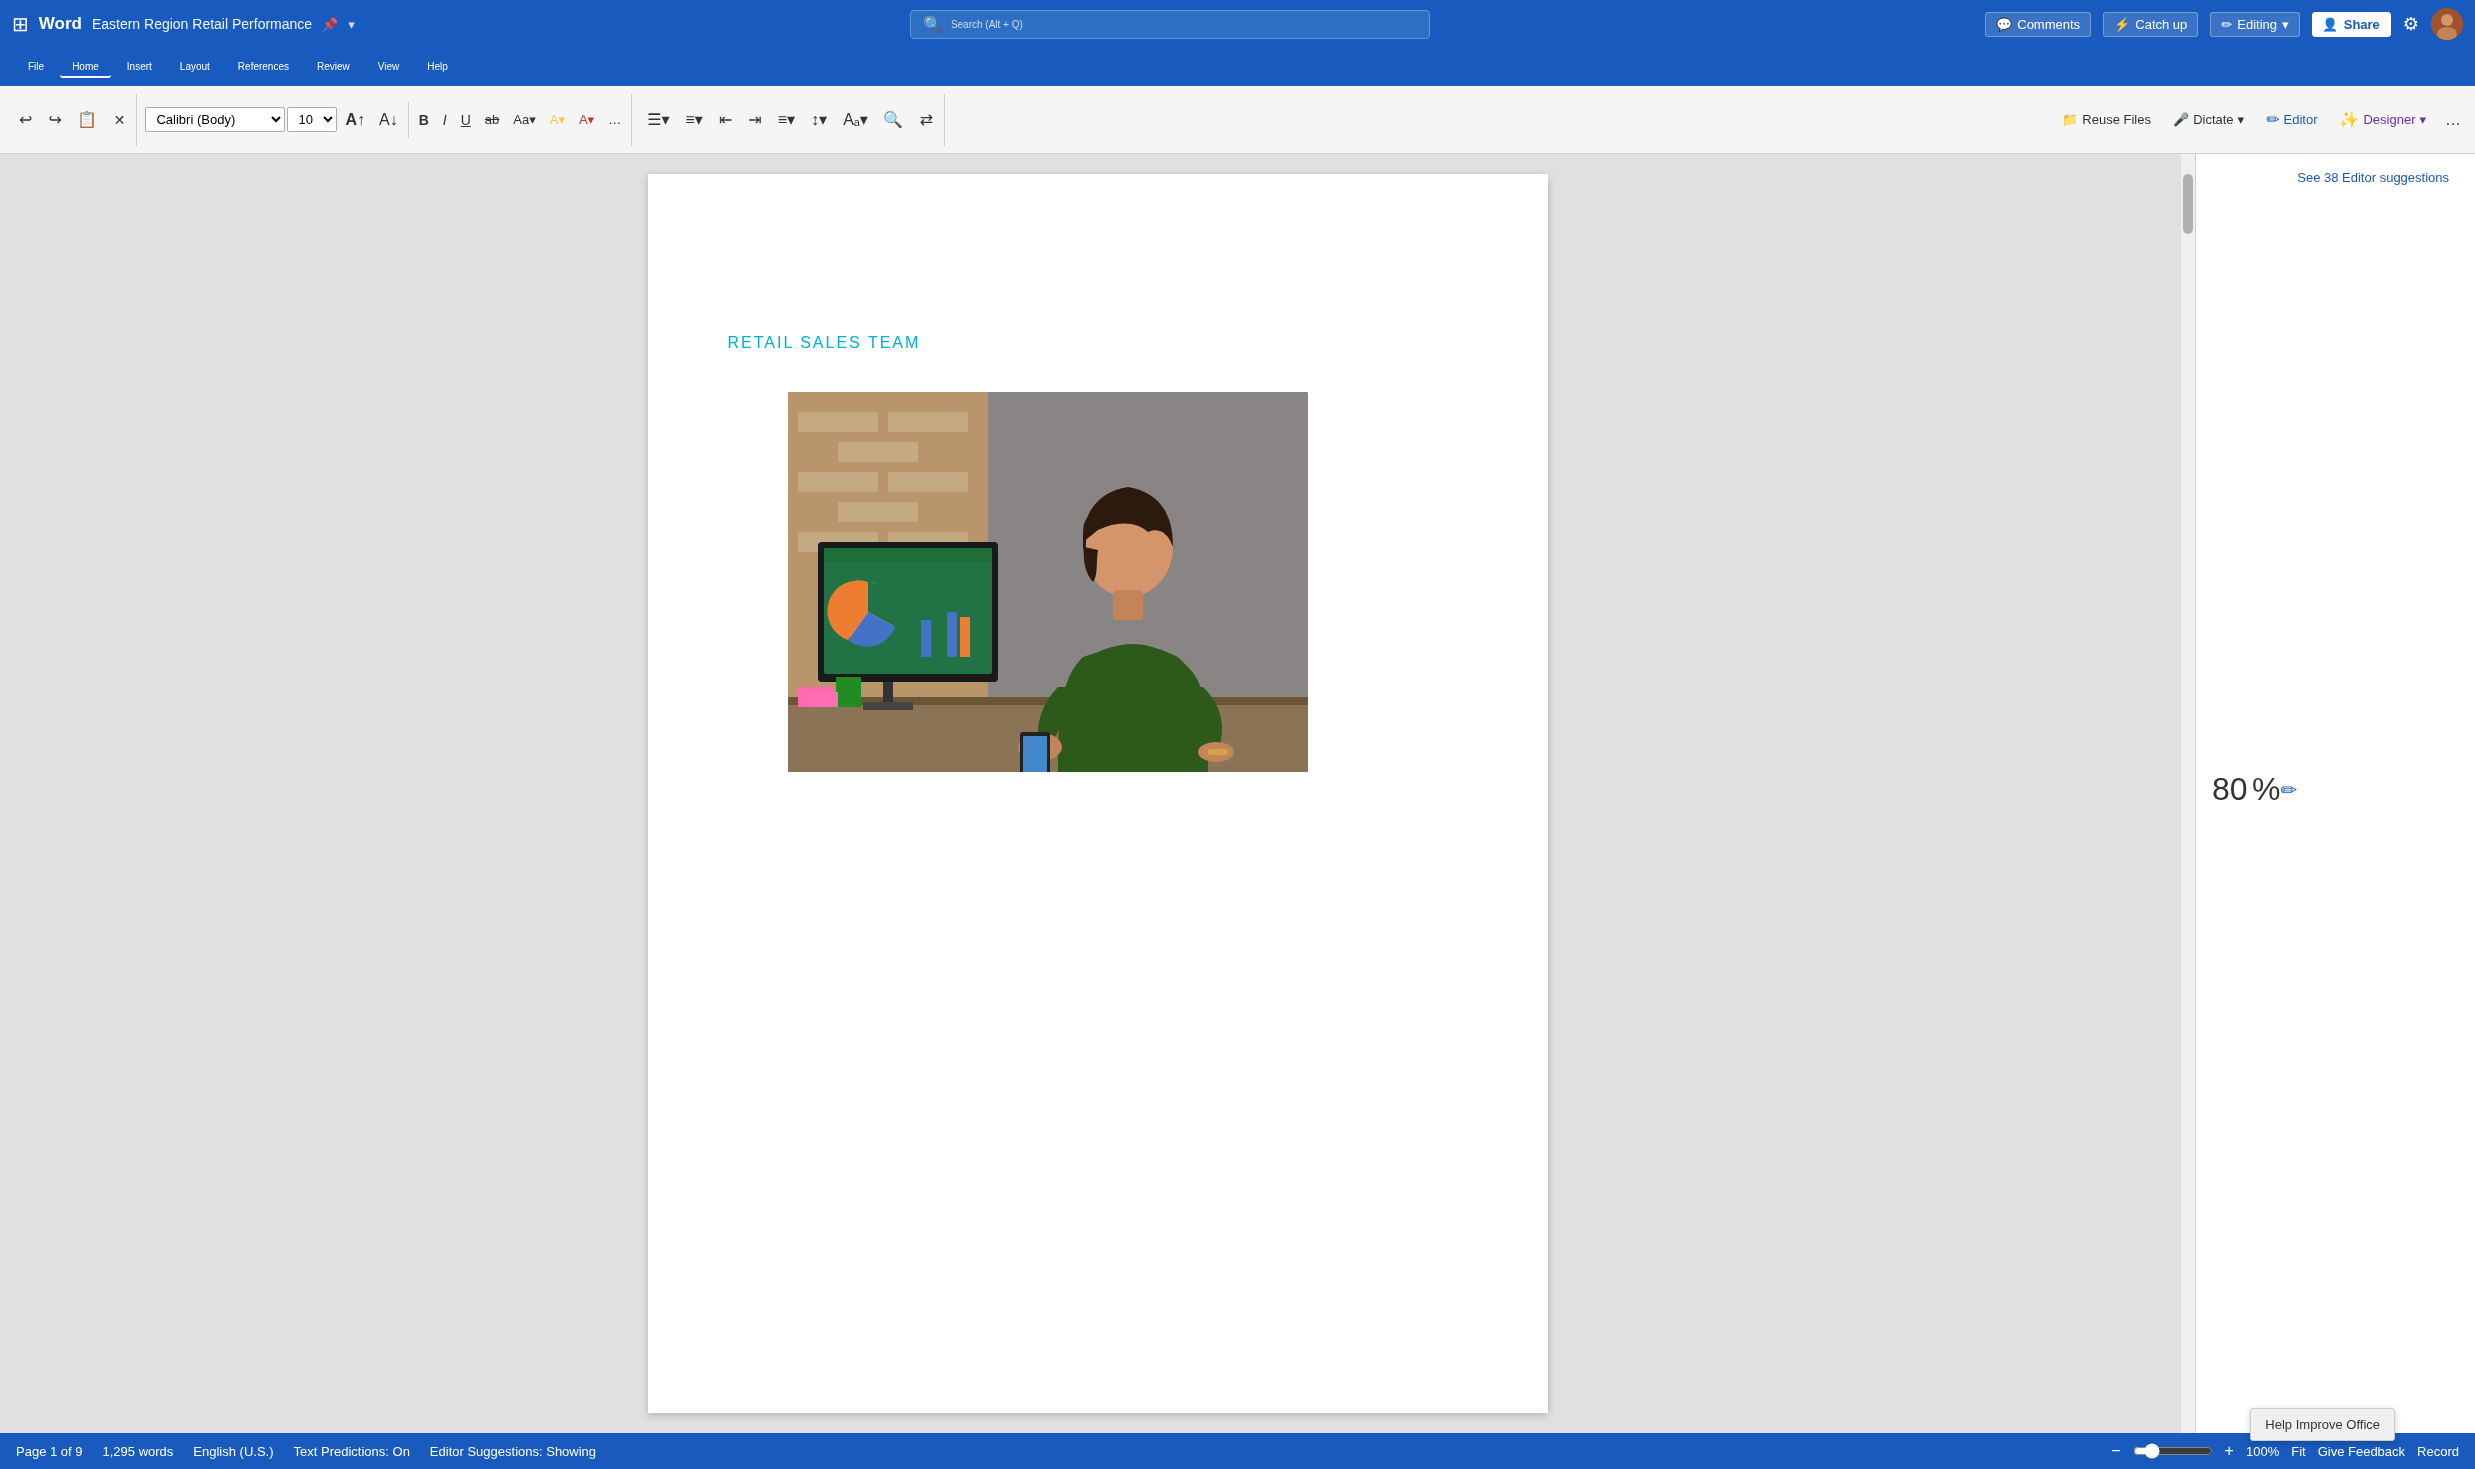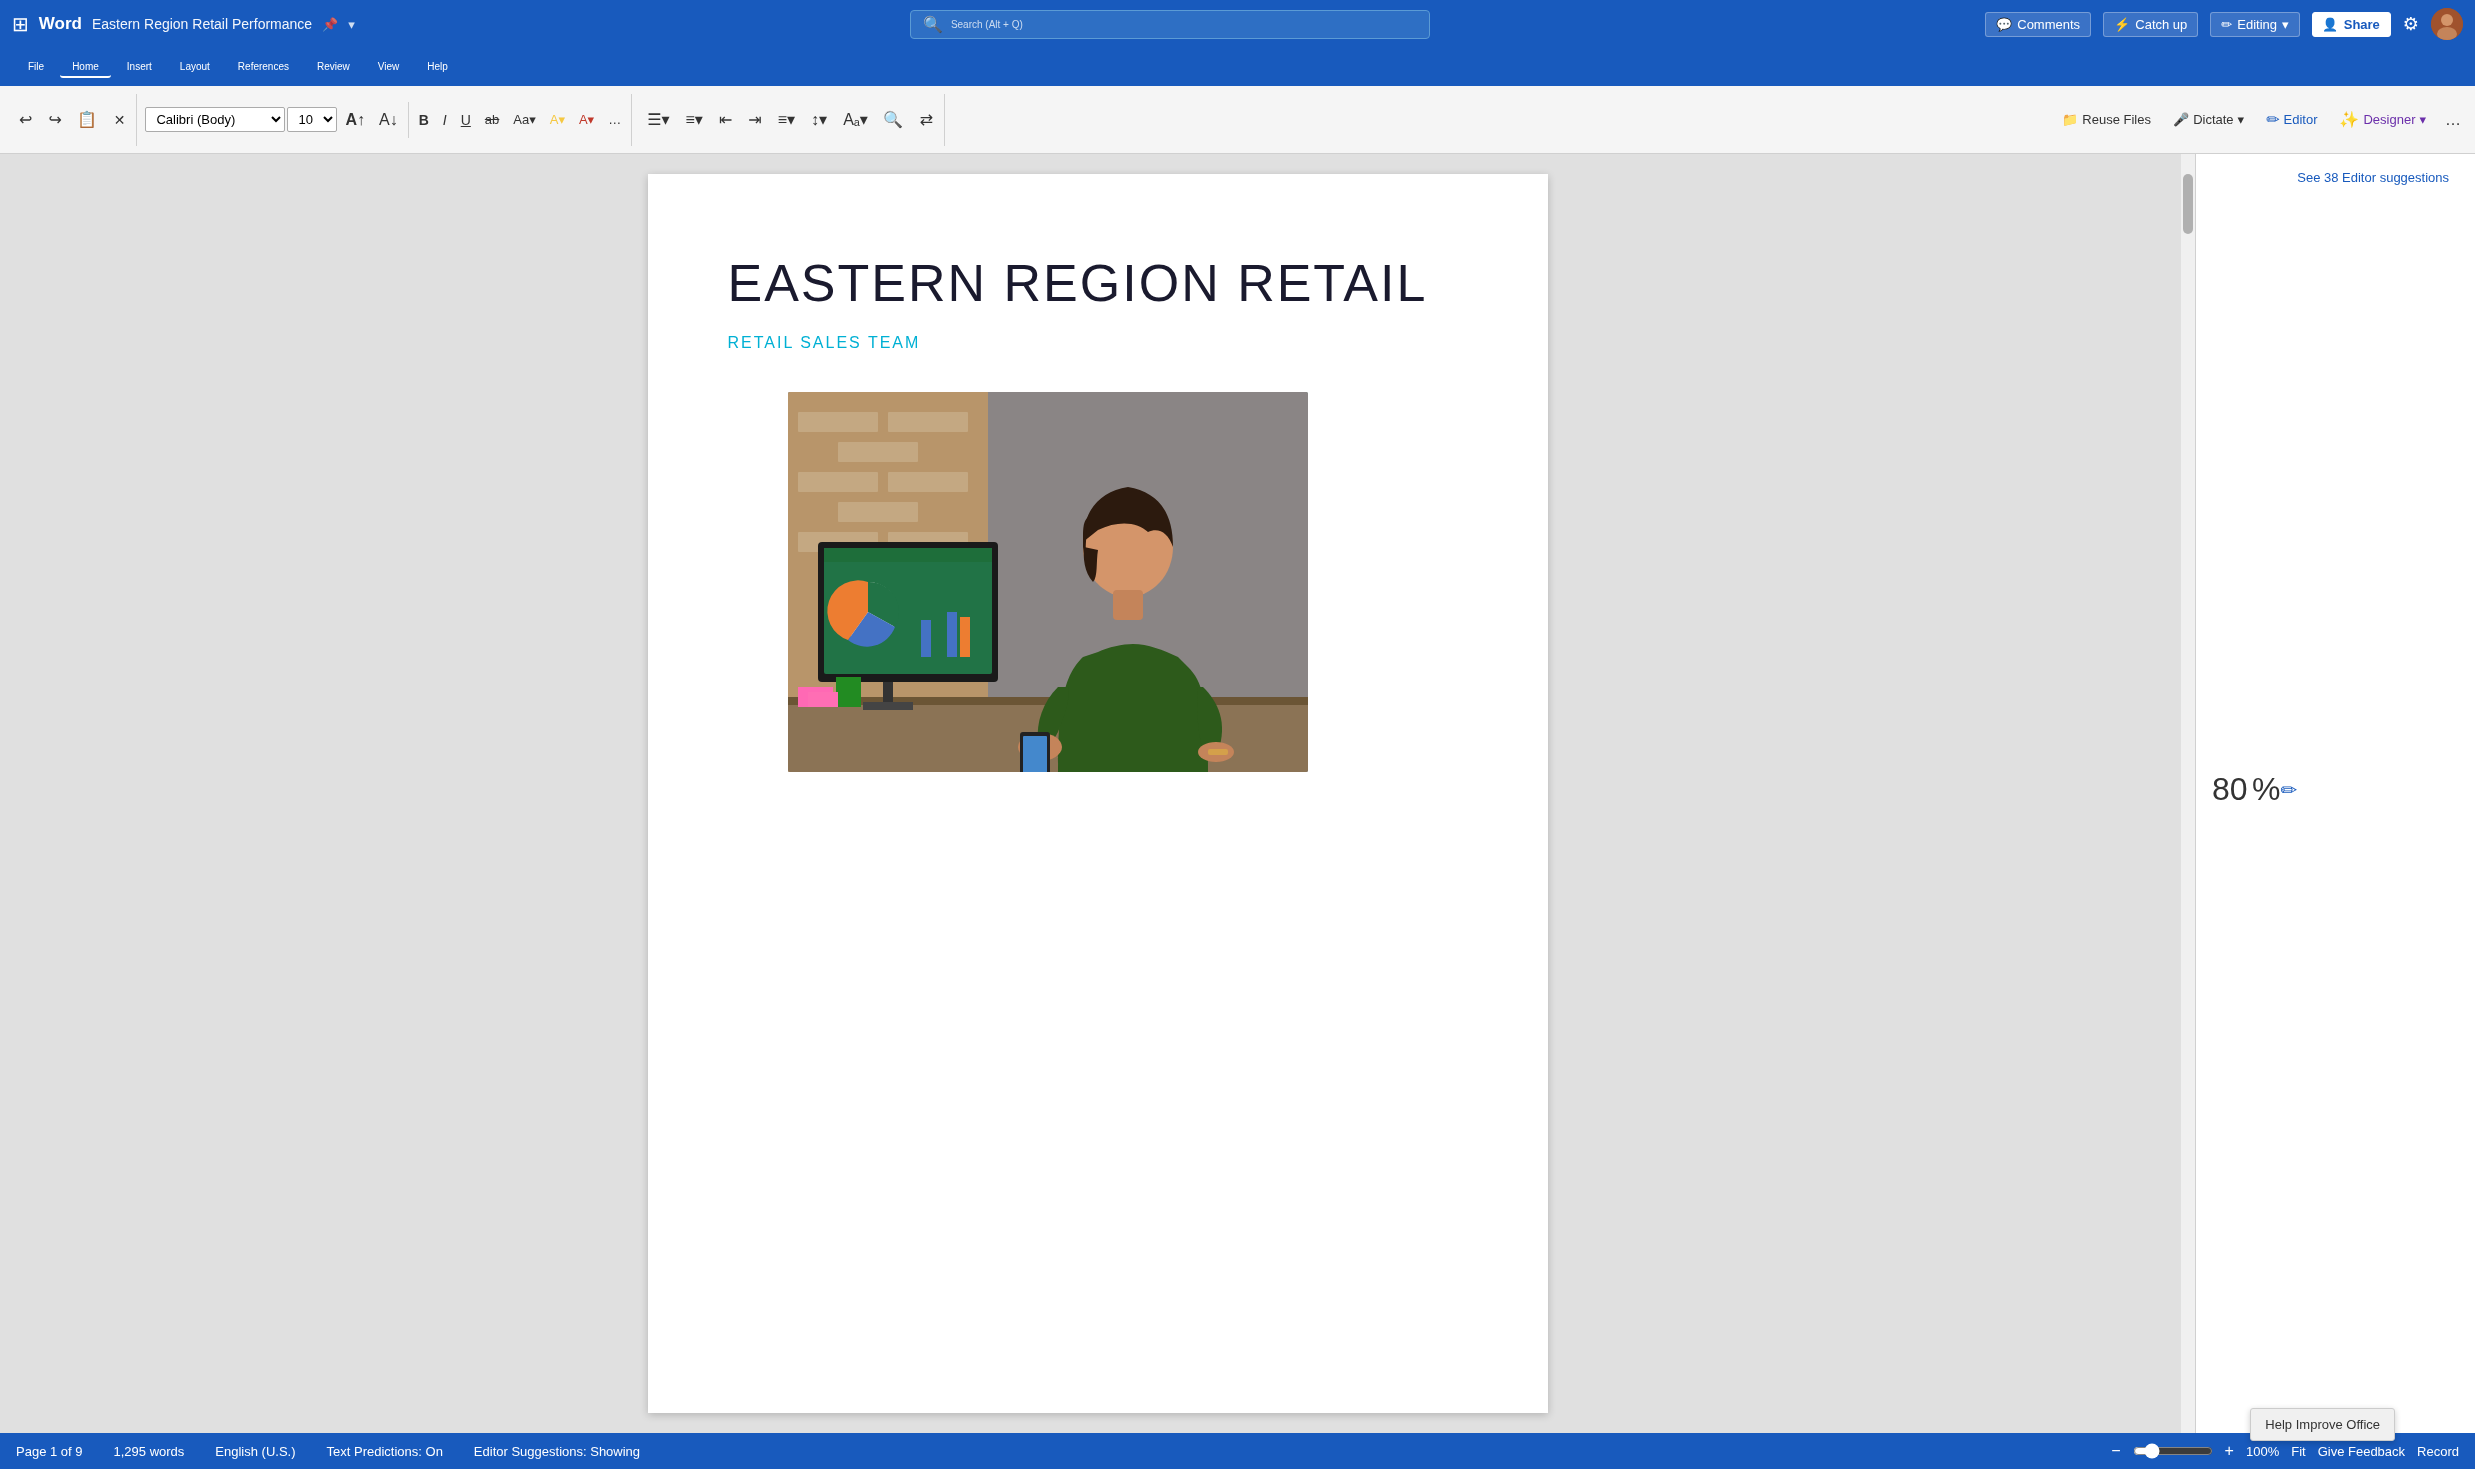--- a/index.html
+++ b/index.html
@@ -312,21 +312,21 @@
 
     
     #status-bar {
       background: #185abd;
       color: white;
       height: 36px;
       display: flex;
       align-items: center;
       padding: 0 16px;
       font-size: 13px;
-      gap: 31px;
+      gap: 20px;
     }
     #status-bar-right {
       margin-left: auto;
       display: flex;
       align-items: center;
       gap: 12px;
     }
     .zoom-btn {
       background: none;
       border: none;
@@ -485,21 +485,21 @@
   </div>
 </div>
 
 <div id="main-content">
 
   <div id="doc-area">
     <div id="document">
 
 
       <div class="doc-title">
-        <span>EASTERN REGION RETAIL</span><br>
+        <br>
       </div>
 
       <div class="doc-subtitle">RETAIL SALES TEAM</div>
 
       <div class="doc-image">
         <svg width="520" height="380" viewBox="0 0 520 380" xmlns="http://www.w3.org/2000/svg">
 
           <rect width="520" height="380" fill="#8a8585"></rect>
 
           <rect x="0" y="0" width="200" height="380" fill="#b8956a"></rect>

